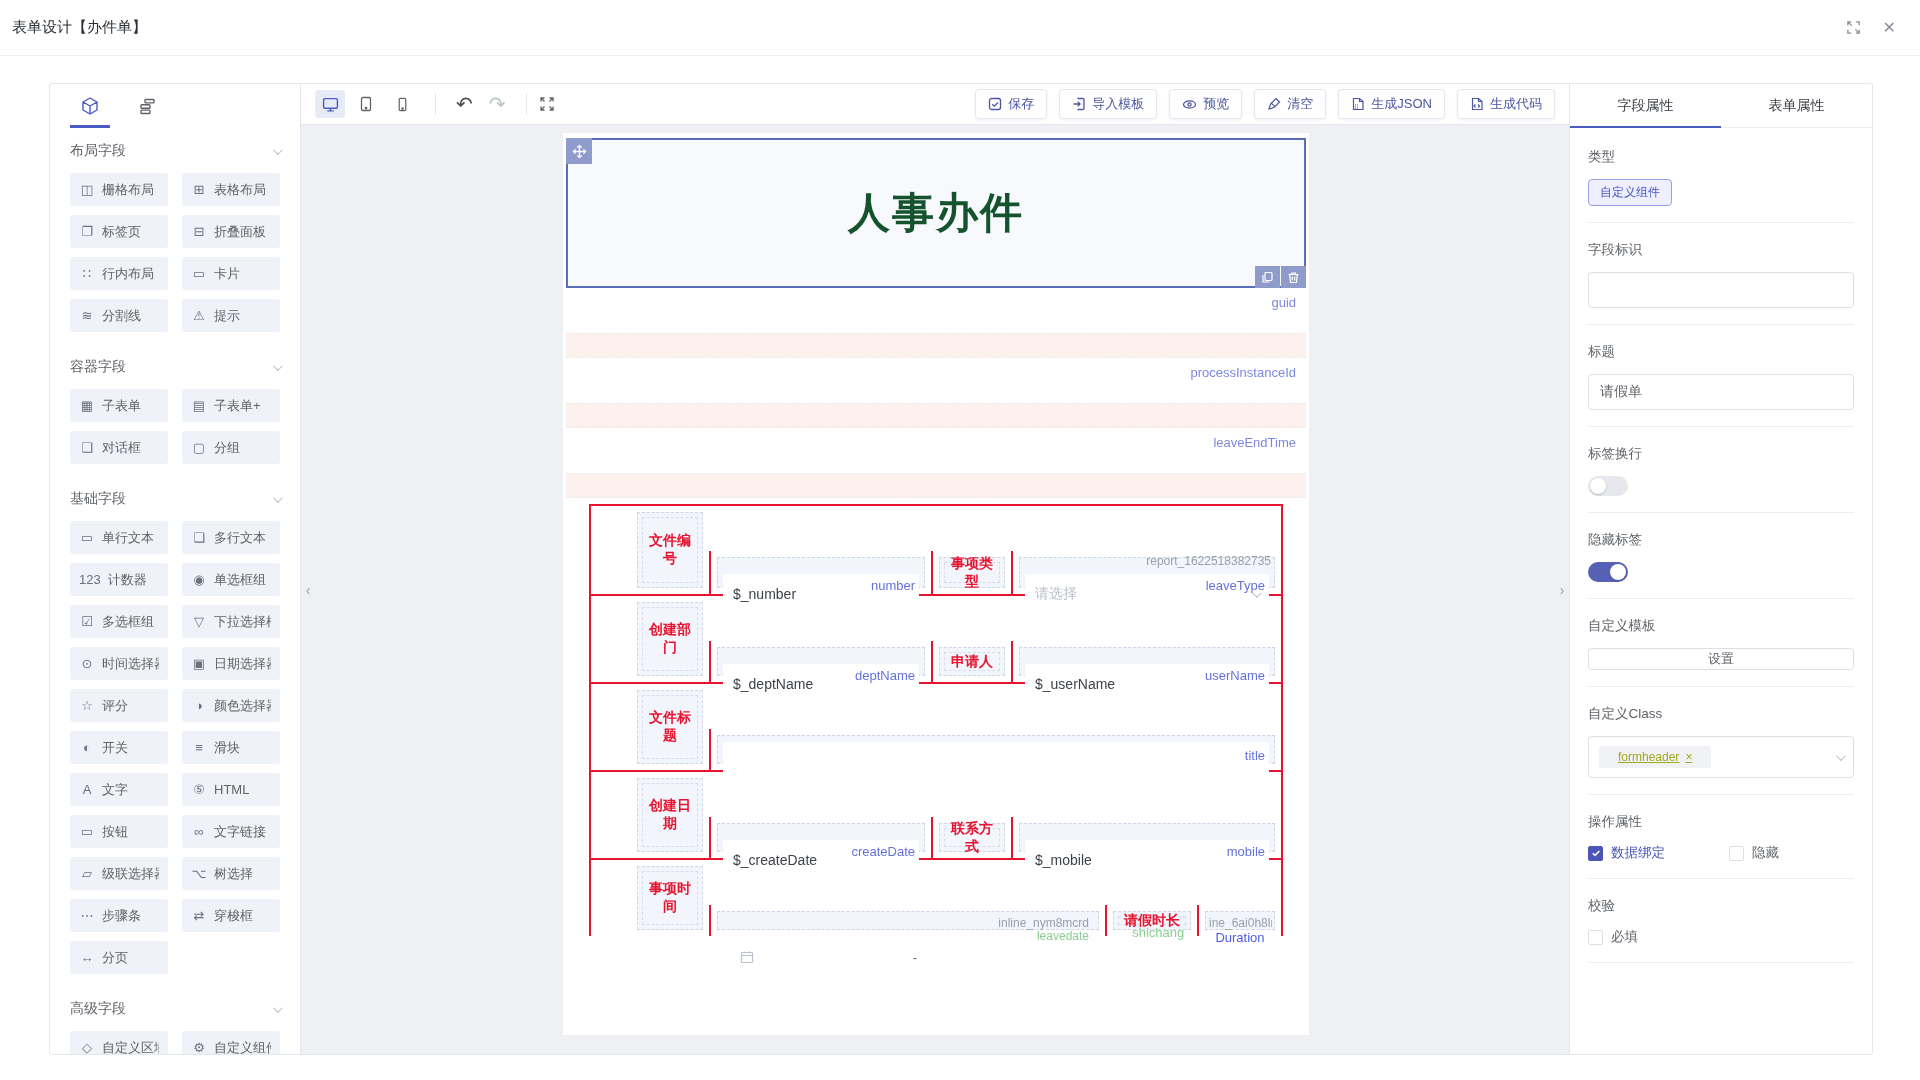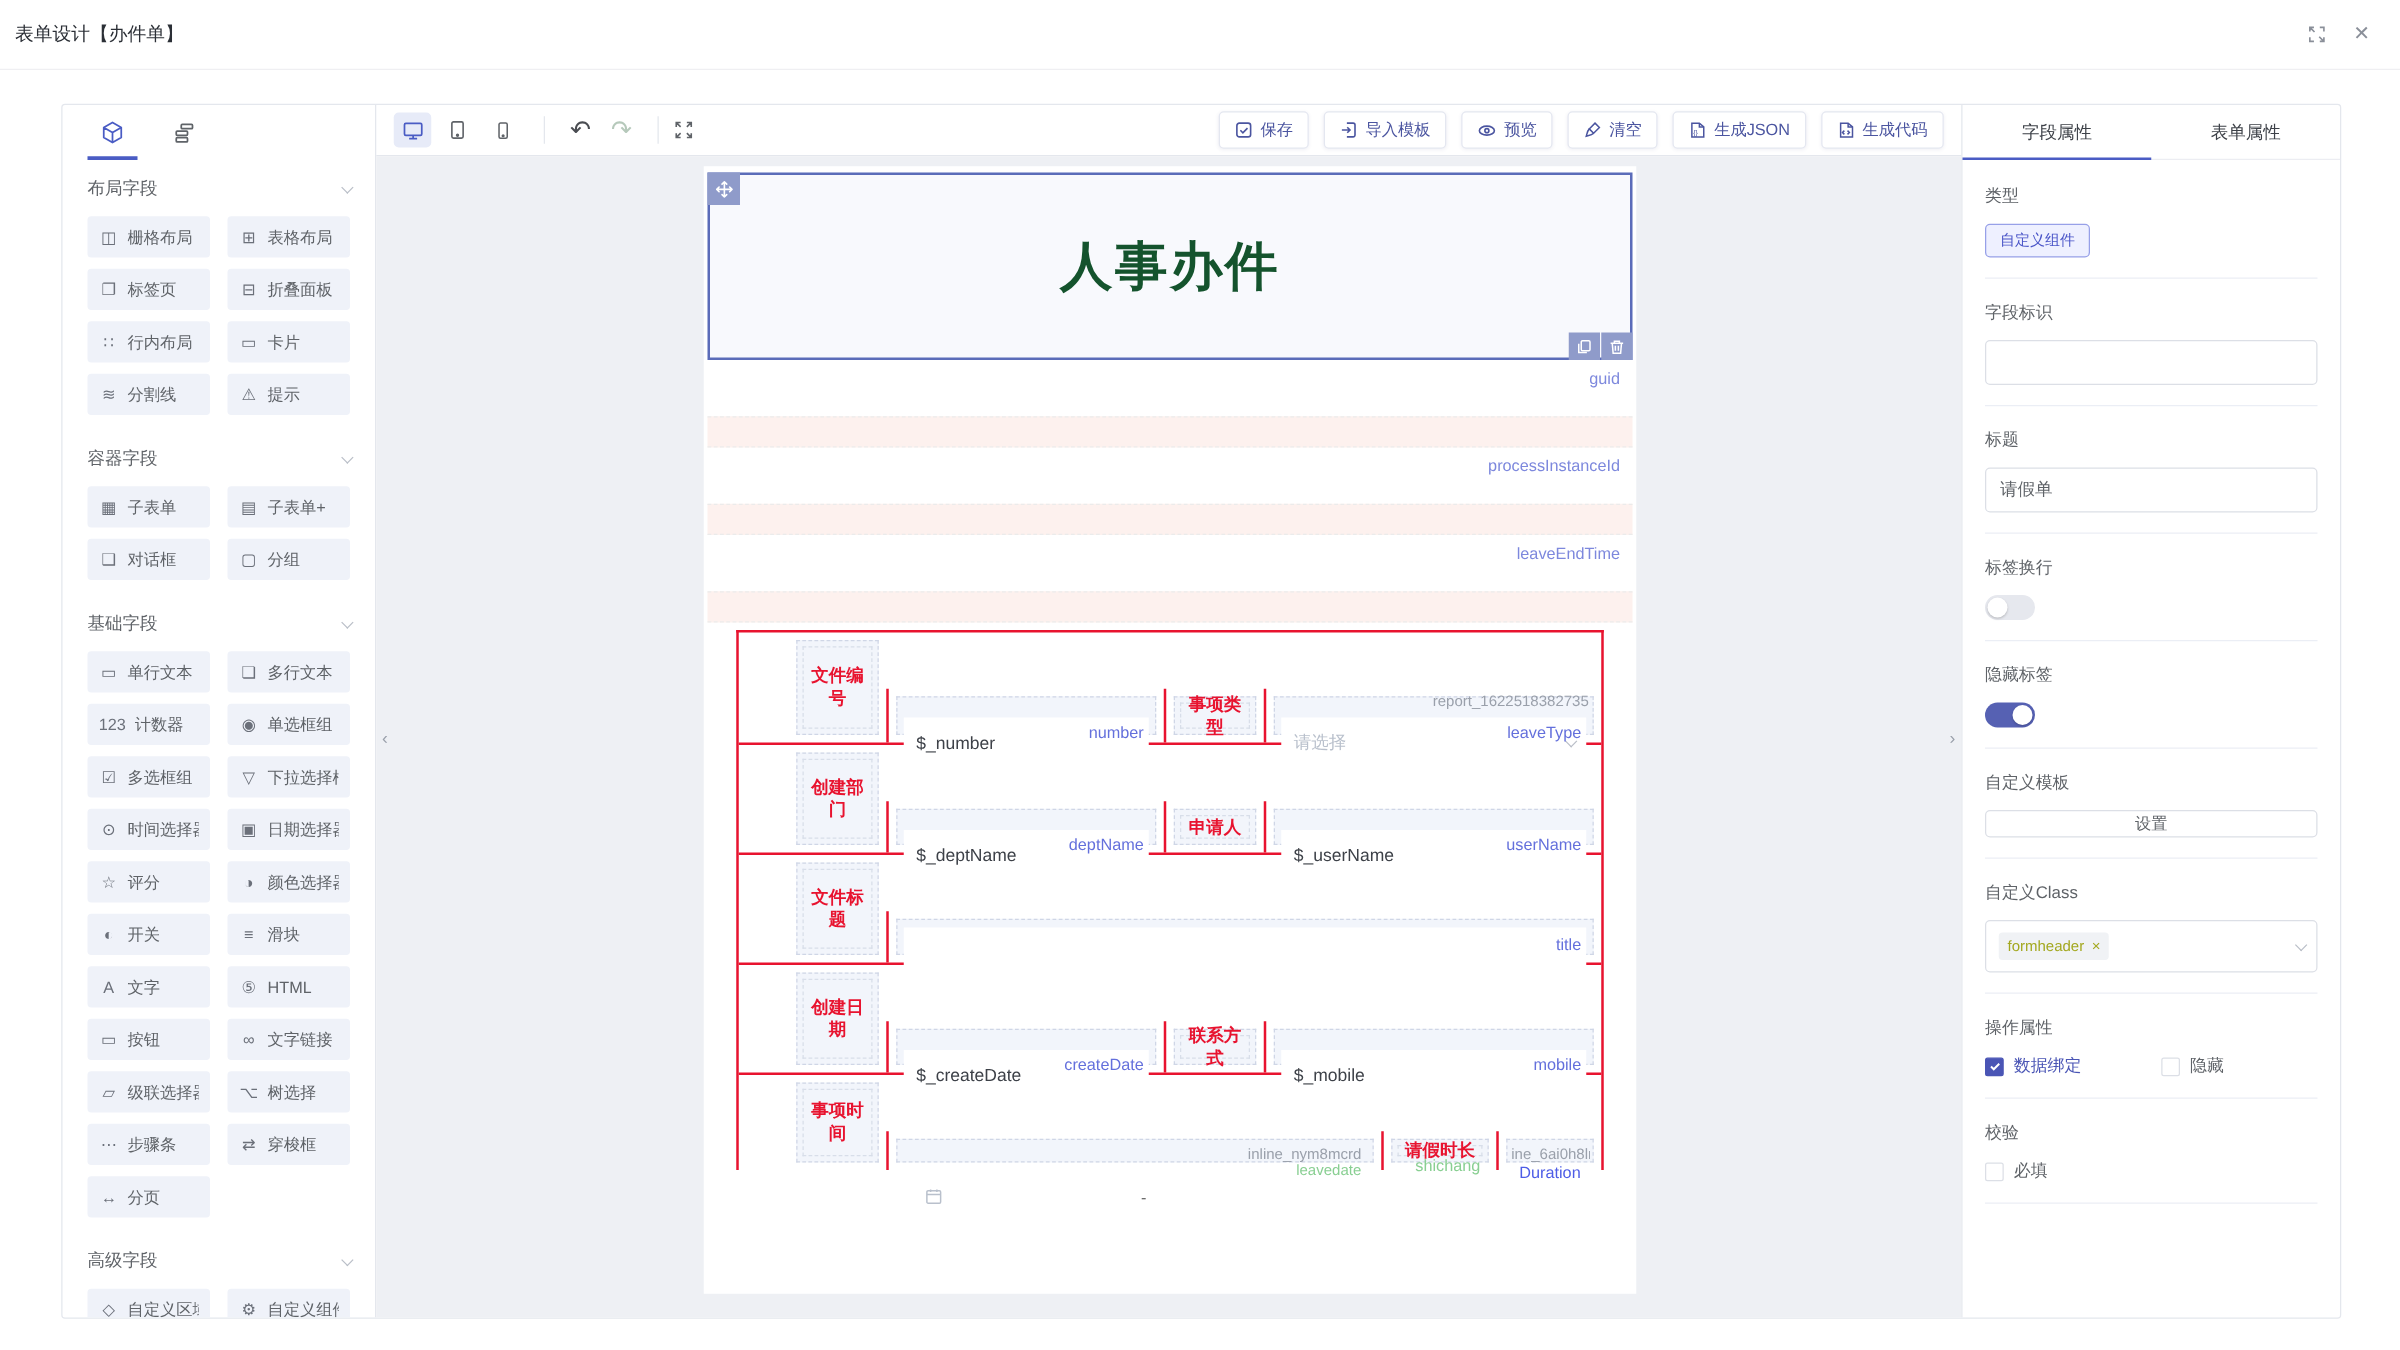--- a/index.html
+++ b/index.html
@@ -121,22 +121,22 @@
     font-size:14px; color:#5f6368; outline:none; background:#fff; font-family:inherit; }
   .toggle { width:40px; height:20px; border-radius:10px; background:#e6e8ee; position:relative; cursor:pointer; }
   .toggle .knob { position:absolute; top:2px; left:2px; width:16px; height:16px; border-radius:50%; background:#fff;
     box-shadow:0 1px 2px rgba(0,0,0,.2); }
   .toggle.on { background:#5661b3; }
   .toggle.on .knob { left:auto; right:2px; }
   .set-btn { width:100%; height:22px; border:1px solid #dcdfe6; border-radius:4px; background:#fff;
     font-size:13px; color:#5f6368; display:flex; align-items:center; justify-content:center; cursor:pointer; }
   .cls-select { width:100%; min-height:42px; border:1px solid #dcdfe6; border-radius:4px; background:#fff;
     display:flex; align-items:center; padding:0 10px; cursor:pointer; }
-  .cls-tag { background:#f0f2f5; border-radius:3px; font-size:12px; color:#a3a81f; padding:4px 7px;
-    display:flex; align-items:center; gap:6px; }
+  .cls-tag { background:#f0f2f5; border-radius:3px; font-size:12px; color:#a3a81f; padding:4px 19px;
+    display:flex; align-items:center; gap:6px;text-decoration:underline; }
   .cls-tag .tag-x { color:#a3a81f; font-size:12px; cursor:pointer; }
   .cls-select .chev { margin-left:auto; }
   .cb-row { display:flex; gap:64px; align-items:center; }
   .cb { display:flex; align-items:center; gap:8px; font-size:13.5px; color:#5f6368; cursor:pointer; }
   .cb .box { width:15px; height:15px; border:1px solid #dcdfe6; border-radius:2px; background:#fff;
     display:flex; align-items:center; justify-content:center; }
   .cb.checked .box { background:#4a55b5; border-color:#4a55b5; }
   .cb.checked { color:#4a55b5; }
   svg { display:block; }
 </style>

